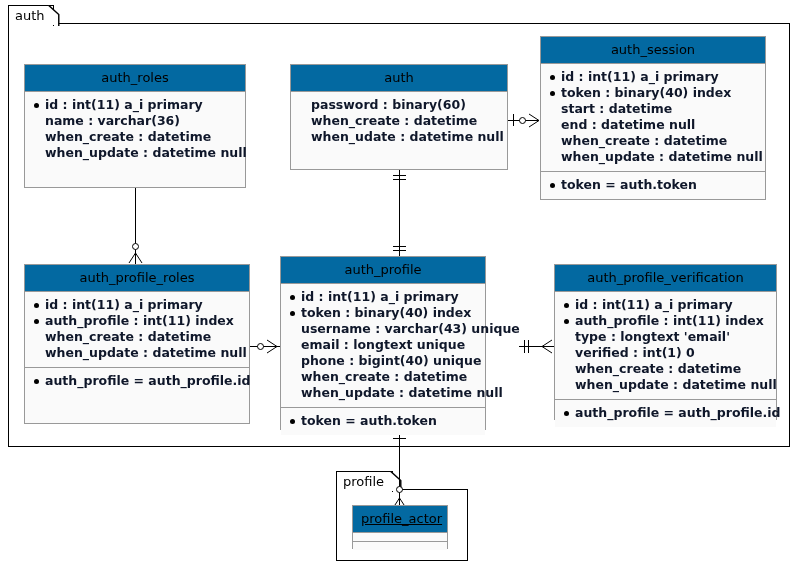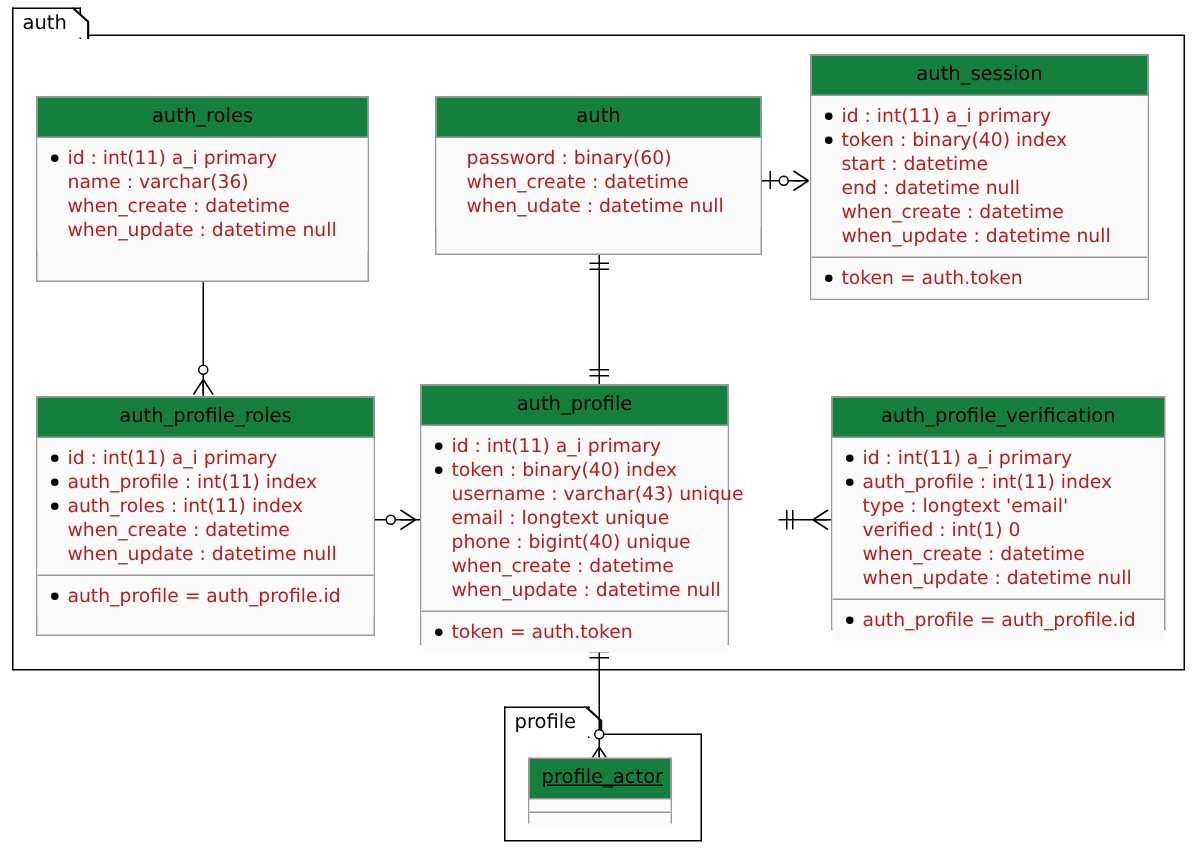--- a/index.html
+++ b/index.html
@@ -50,39 +50,40 @@
     background: #fafafa;
     box-sizing: border-box;
     box-shadow: 0 0 0 0 transparent;
   }
   .entity-title {
     text-align: center;
     font-size: 13px;
     line-height: 17px;
     padding: 4px 8px 5px 8px;
     color: #000000;
-    background: #15803d;
+    background: #0369a1;
     border-bottom: 1px solid #999999;
     white-space: nowrap;
   }
   .entity-section {
     padding: 5px 8px 6px 8px;
     border-bottom: 1px solid #999999;
     background: #fafafa;
   }
   .entity-section:last-child {
     border-bottom: none;
   }
   .field {
     font-size: 12.5px;
     line-height: 16px;
-    color: #b91c1c;
+    color: #0f172a;
     white-space: nowrap;
     position: relative;
     padding-left: 12px;
+    font-weight: bold;
   }
   .field.pk::before {
     content: "";
     position: absolute;
     left: 1px;
     top: 6px;
     width: 5px;
     height: 5px;
     border-radius: 50%;
     background: #000000;
@@ -209,21 +210,20 @@
     <div class="entity-section">
       <div class="field pk">token = auth.token</div>
     </div>
   </div>
 
   <div class="entity" style="left:24px; top:264px; width:226px; height:160px;">
     <div class="entity-title">auth_profile_roles</div>
     <div class="entity-section">
       <div class="field pk">id : int(11) a_i primary</div>
       <div class="field pk">auth_profile : int(11) index</div>
-      <div class="field pk">auth_roles : int(11) index</div>
       <div class="field">when_create : datetime</div>
       <div class="field">when_update : datetime null</div>
     </div>
     <div class="entity-section">
       <div class="field pk">auth_profile = auth_profile.id</div>
     </div>
   </div>
 
   <div class="entity" style="left:280px; top:256px; width:206px; height:174px;">
     <div class="entity-title">auth_profile</div>

